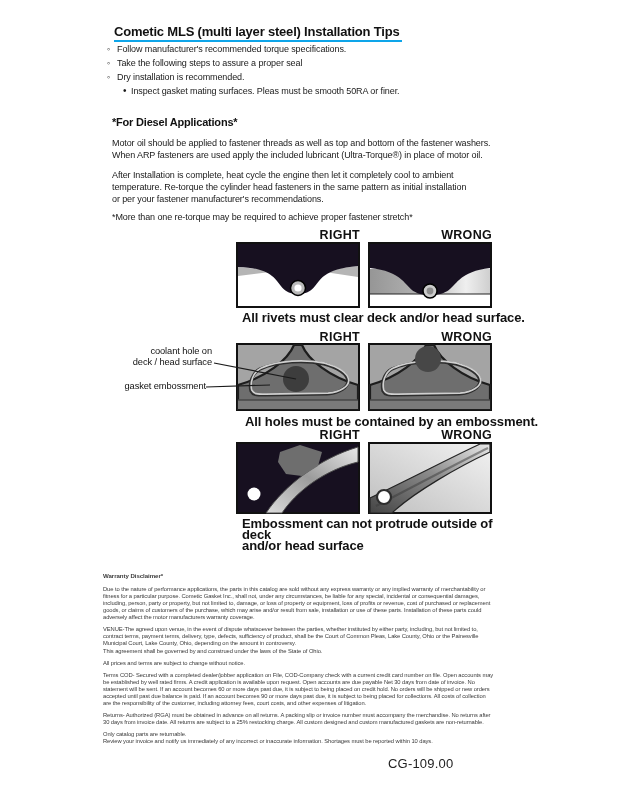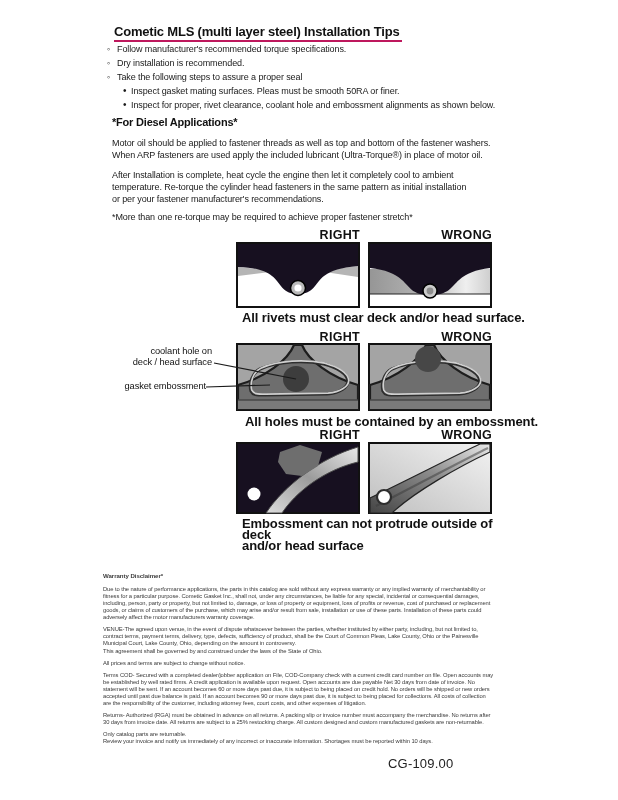--- a/index.html
+++ b/index.html
@@ -4,21 +4,21 @@
 <style>
   html,body{margin:0;padding:0;background:#fff;}
   .page{
     position:relative;width:618px;height:800px;background:#ffffff;overflow:hidden;
     font-family:"Liberation Sans","DejaVu Sans",sans-serif;color:#1a1a1a;
   }
   
   .title{
     position:absolute;left:114px;top:24px;margin:0;
     font-size:13px;font-weight:bold;letter-spacing:-0.2px;color:#111;
-    border-bottom:2px solid #be185d;padding:0 3px 1px 0;display:inline-block;white-space:nowrap;
+    border-bottom:2px solid #0ea5e9;padding:0 3px 1px 0;display:inline-block;white-space:nowrap;
   }
   
   .tips{position:absolute;left:107px;top:42px;width:490px;font-size:9px;letter-spacing:-0.1px;}
   .li{position:relative;padding-left:10px;line-height:14px;white-space:nowrap;}
   .li::before{content:"\25E6";position:absolute;left:0;top:0;font-size:9px;}
   .li.sub{padding-left:24px;}
   .li.sub::before{content:"\2022";left:16px;font-size:10px;}
   
   .diesel-heading{position:absolute;left:112px;top:116px;margin:0;font-size:11px;font-weight:bold;letter-spacing:-0.2px;color:#111;}
   .para{position:absolute;left:112px;width:475px;margin:0;font-size:9px;line-height:12px;letter-spacing:-0.1px;white-space:pre-line;}
@@ -56,24 +56,23 @@
 </style>
 </head>
 <body>
 
 <div class="page">
 
   <h1 class="title">Cometic MLS (multi layer steel) Installation Tips</h1>
 
   <div class="tips">
     <div class="li"><span>Follow manufacturer's recommended torque specifications.</span></div>
+    <div class="li"><span>Take the following steps to assure a proper seal</span></div>
     <div class="li"><span>Dry installation is recommended.</span></div>
-    <div class="li"><span>Take the following steps to assure a proper seal</span></div>
     <div class="li sub"><span>Inspect gasket mating surfaces.  Pleas must be smooth 50RA or finer.</span></div>
-    <div class="li sub"><span>Inspect for proper, rivet clearance, coolant hole and embossment alignments as shown below.</span></div>
   </div>
 
   <h2 class="diesel-heading">*For Diesel Applications*</h2>
   <p class="para p1">Motor oil should be applied to fastener threads as well as top and bottom of the fastener washers.
 When ARP fasteners are used apply the included lubricant (Ultra-Torque®) in place of motor oil.</p>
   <p class="para p2">After Installation is complete, heat cycle the engine then let it completely cool to ambient
 temperature. Re-torque the cylinder head fasteners in the same pattern as initial installation
 or per your fastener manufacturer's recommendations.</p>
   <p class="para p3">*More than one re-torque may be required to achieve proper fastener stretch*</p>
 

